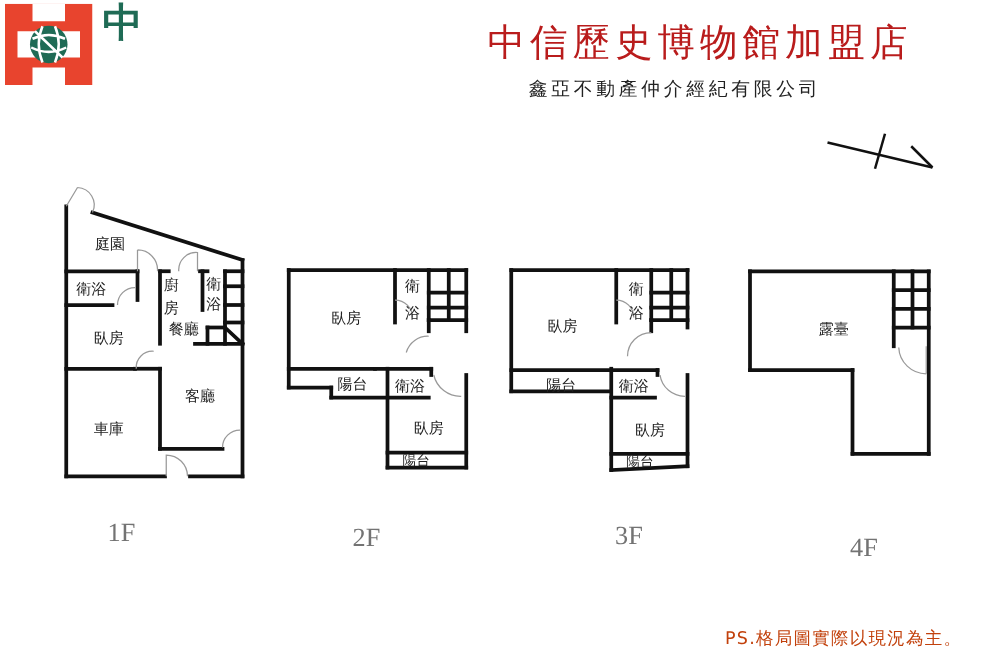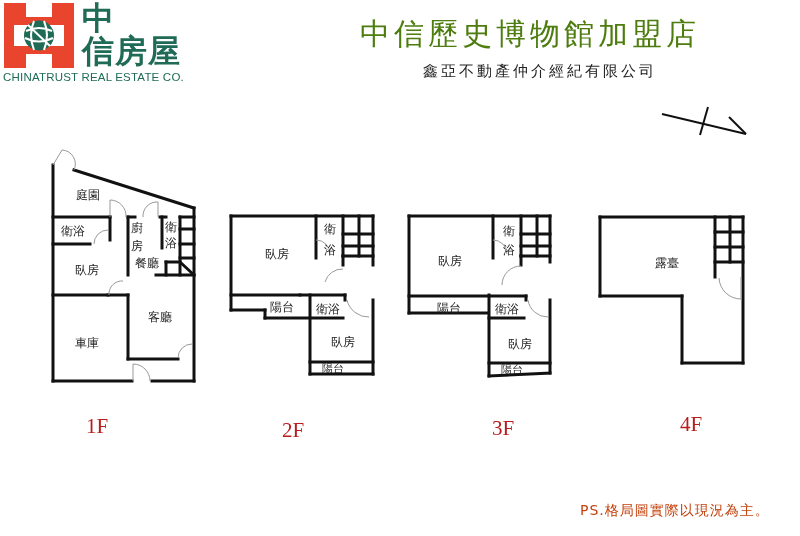--- a/index.html
+++ b/index.html
@@ -3,44 +3,42 @@
   <meta charset="utf-8">
   <style>
     html, body { margin: 0; padding: 0; background: #ffffff; }
     body { width: 800px; height: 536px; position: relative; overflow: hidden; font-family: "DejaVu Serif", serif; }
     .logo { position: absolute; left: 0; top: 0; width: 200px; height: 90px; }
     .logo-mark { position: absolute; left: 4px; top: 3px; width: 70px; height: 65px; }
     .logo-cn { position: absolute; left: 82px; top: 2px; font-family: "DejaVu Sans", sans-serif; font-weight: bold; color: #1f6b55; }
     .logo-cn .l1 { display: block; font-size: 32px; line-height: 32px; }
     .logo-cn .l2 { display: block; font-size: 32px; line-height: 34px; letter-spacing: 1px; }
     .logo-en { position: absolute; left: 3px; top: 71px; font-family: "Liberation Sans", sans-serif; font-size: 11.5px; color: #1f6b55; letter-spacing: 0.2px; white-space: nowrap; }
-    .title { position: absolute; left: 330px; top: 14px; width: 400px; text-align: center; font-family: "DejaVu Serif", serif; font-size: 30px; letter-spacing: 4px; color: #4d7c0f; }
+    .title { position: absolute; left: 330px; top: 14px; width: 400px; text-align: right; font-family: "DejaVu Serif", serif; font-size: 30px; letter-spacing: 4px; color: #b91c1c; }
     .subtitle { position: absolute; left: 340px; top: 62px; width: 400px; text-align: center; font-family: "DejaVu Serif", serif; font-size: 15px; letter-spacing: 3px; color: #222; }
     .plans { position: absolute; left: 0; top: 0; width: 800px; height: 536px; }
-    .floor-label { position: absolute; font-family: "Liberation Serif", serif; font-size: 21px; color: #b91c1c; }
+    .floor-label { position: absolute; font-family: "Liberation Serif", serif; font-size: 21px; color: #737373; }
     .note { position: absolute; left: 580px; top: 502px; font-family: "DejaVu Sans", sans-serif; font-size: 14px; color: #c2410c; letter-spacing: 1px; white-space: nowrap; }
     svg text { font-family: "DejaVu Serif", serif; fill: #222; }
   </style>
 </head>
 <body>
 
 <div class="logo">
   <svg class="logo-mark" viewBox="0 0 70 65">
     <rect x="0" y="0" width="70" height="65" fill="#e8442e"></rect>
     <rect x="22" y="0" width="26" height="14" fill="#ffffff"></rect>
     <rect x="22" y="51" width="26" height="14" fill="#ffffff"></rect>
     <rect x="10" y="22" width="50" height="21" fill="#ffffff"></rect>
     <circle cx="35" cy="32.5" r="15" fill="#1f6b55"></circle>
     <path d="M22 28 Q35 22 48 28 M21 35 Q35 42 49 35 M30 18 Q24 32 30 47 M40 18 Q46 32 40 47 M24 22 L46 43" stroke="#ffffff" stroke-width="2" fill="none"></path>
   </svg>
   <div class="logo-cn">
     <span class="l1">中</span>
-    <span class="l2">信房屋</span>
   </div>
-  <div class="logo-en">CHINATRUST REAL ESTATE CO.</div>
 </div>
 
 <div class="title">中信歷史博物館加盟店</div>
 <div class="subtitle">鑫亞不動產仲介經紀有限公司</div>
 
 <svg class="plans" viewBox="0 0 800 536" xmlns="http://www.w3.org/2000/svg">
 
   <g stroke="#111" stroke-width="2" fill="none">
     <line x1="662" y1="114" x2="746" y2="134"></line>
     <line x1="708" y1="107" x2="700" y2="135"></line>
@@ -201,15 +199,15 @@
     </g>
     <g font-size="12">
       <text x="655" y="267">露臺</text>
     </g>
   </g>
 </svg>
 
 <div class="floor-label" style="left:86px; top:414px;">1F</div>
 <div class="floor-label" style="left:282px; top:418px;text-align:right;">2F</div>
 <div class="floor-label" style="left:492px; top:416px;">3F</div>
-<div class="floor-label" style="left:680px; top:412px;">4F</div>
+<div class="floor-label" style="left:680px; top:426px;">4F</div>
 
 <div class="note">PS.格局圖實際以現況為主。</div>
 
 </body></html>

